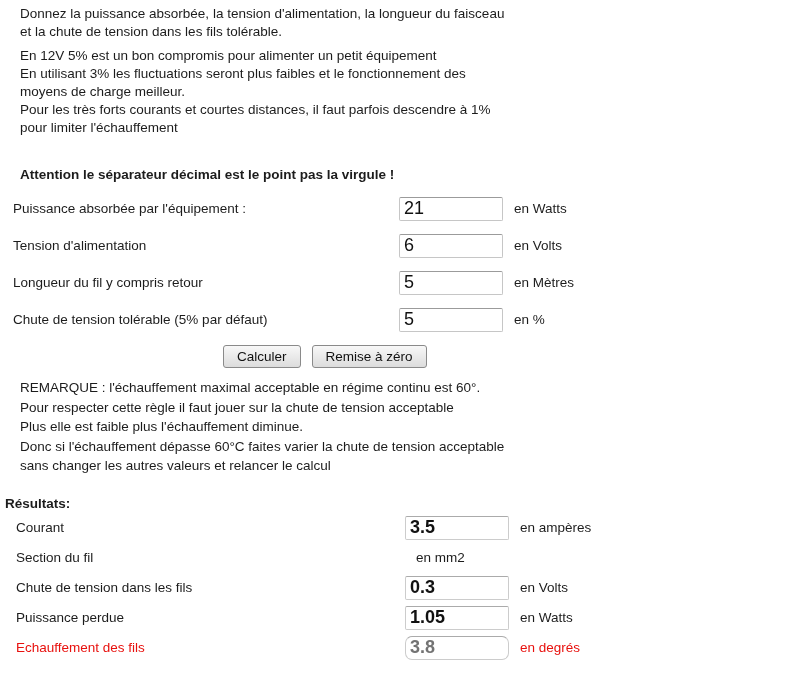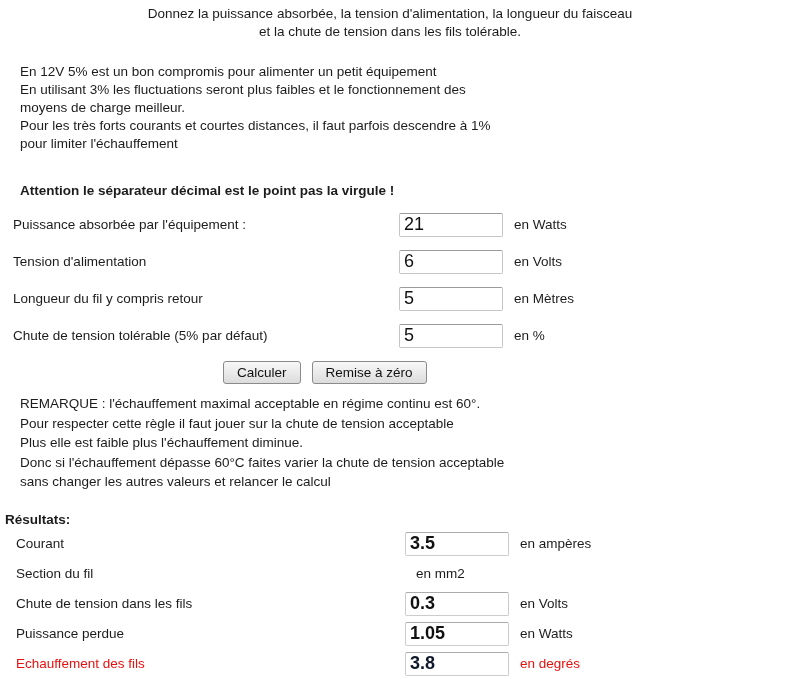--- a/index.html
+++ b/index.html
@@ -10,22 +10,22 @@
     font-size: 13.5px;
     color: #1c1c1c;
     overflow: hidden;
   }
   .para {
     margin: 0 0 0 20px;
     line-height: 18px;
     white-space: pre-line;
     width: 740px;
   }
-  .intro { padding-top: 5px; text-align: center; }
-  .advice { margin-top: 22px; }
+  .intro { padding-top: 5px; }
+  .advice { margin-top: 6px; }
   .warning {
     margin: 29px 0 0 20px;
     font-weight: bold;
     line-height: 18px;
   }
   .form-block { margin-top: 6px; }
   .form-row {
     display: flex;
     align-items: center;
     height: 37px;
@@ -73,21 +73,21 @@
   .result-row {
     display: flex;
     align-items: center;
     height: 30px;
     padding-left: 16px;
   }
   .result-row .label { width: 389px; }
   .result-row input.field { border-color: #cccccc; border-top-color: #ababab; font-weight: bold; }
   
   .row-alert .label, .row-alert .unit { color: #e8110e; }
-  input.green-value { color: #0f172a; }
+  input.green-value { color: #737373; border-radius: 7px; }
 </style>
 </head>
 <body>
 
 <p class="para intro">Donnez la puissance absorbée, la tension d'alimentation, la longueur du faisceau
 et la chute de tension dans les fils tolérable.</p>
 
 <p class="para advice">En 12V 5% est un bon compromis pour alimenter un petit équipement
 En utilisant 3% les fluctuations seront plus faibles et le fonctionnement des
 moyens de charge meilleur.

